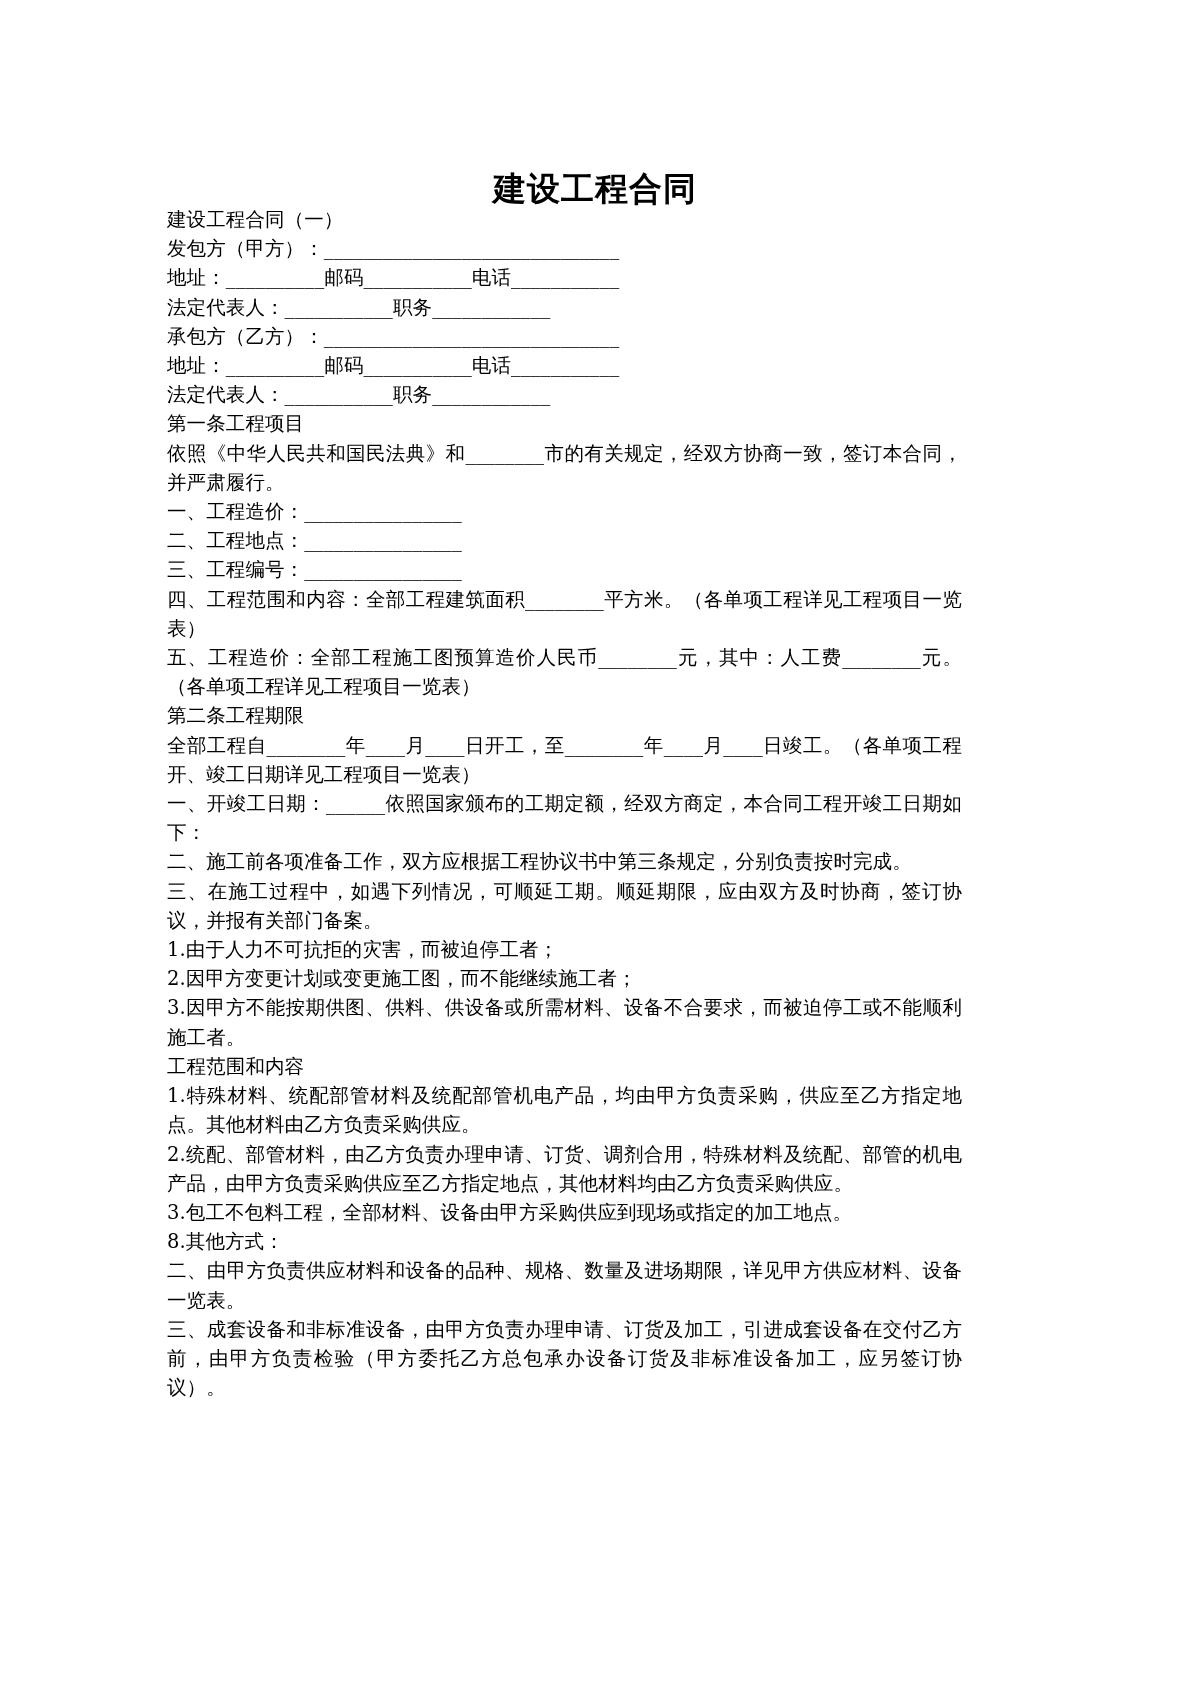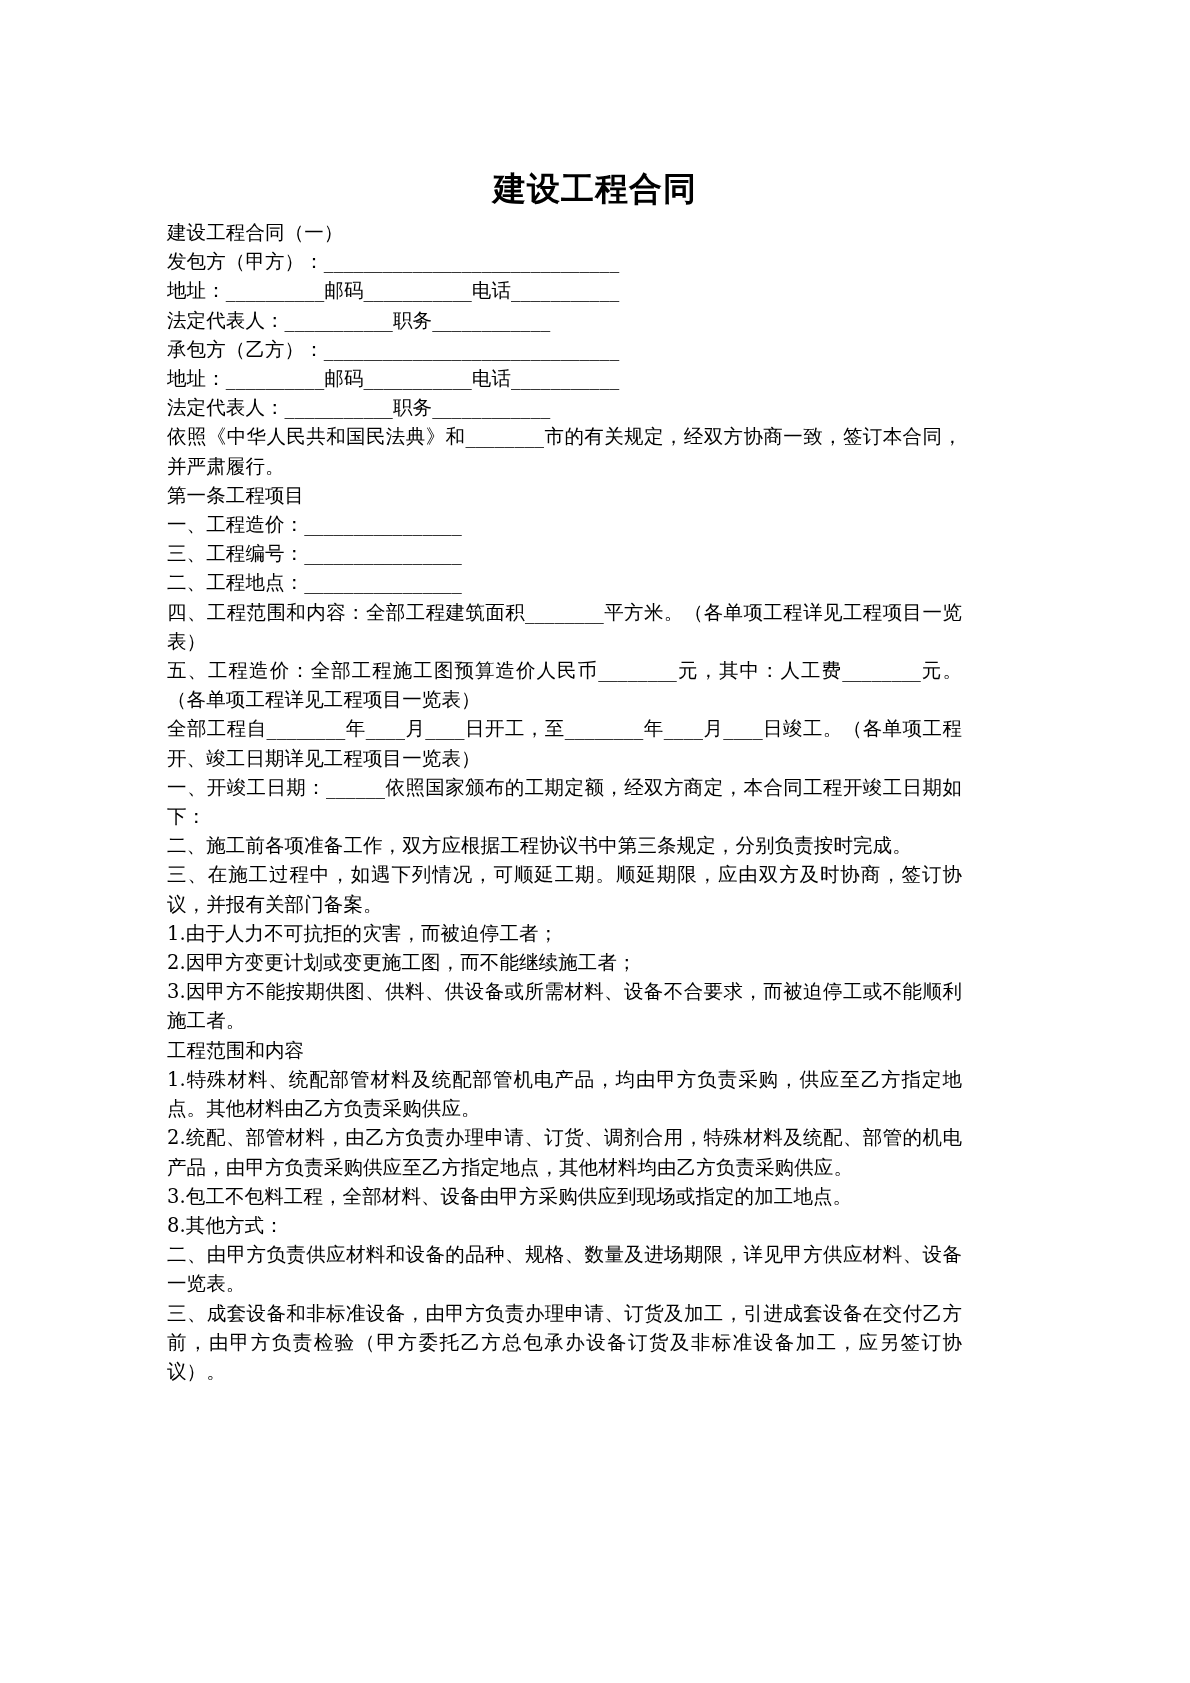--- a/index.html
+++ b/index.html
@@ -29,21 +29,21 @@
     text-align: center;
     font-size: 33px;
     font-weight: bold;
     letter-spacing: 1px;
     font-family: "DejaVu Sans", "Liberation Sans", sans-serif;
     line-height: 1.15;
   }
   .body-block {
     position: absolute;
     left: 167px;
-    top: 218px;
+    top: 205px;
     width: 795px;
   }
   .line {
     font-size: 19.5px;
     line-height: 29.2px;
     text-align: justify;
     text-justify: inter-ideograph;
     white-space: normal;
     word-break: break-all;
     letter-spacing: 0.1px;
@@ -57,27 +57,28 @@
   <h1 class="doc-title">建设工程合同</h1>
 
   <div class="body-block">
       <div class="line">建设工程合同（一）</div>
       <div class="line">发包方（甲方）：______________________________</div>
       <div class="line">地址：__________邮码___________电话___________</div>
       <div class="line">法定代表人：___________职务____________</div>
       <div class="line">承包方（乙方）：______________________________</div>
       <div class="line">地址：__________邮码___________电话___________</div>
       <div class="line">法定代表人：___________职务____________</div>
+      <div class="line">第一条工程项目</div>
       <div class="line">依照《中华人民共和国民法典》和________市的有关规定，经双方协商一致，签订本合同，并严肃履行。</div>
-      <div class="line">第一条工程项目</div>
       <div class="line">一、工程造价：________________</div>
+      <div class="line">二、工程地点：________________</div>
       <div class="line">三、工程编号：________________</div>
-      <div class="line">二、工程地点：________________</div>
       <div class="line">四、工程范围和内容：全部工程建筑面积________平方米。（各单项工程详见工程项目一览表）</div>
       <div class="line">五、工程造价：全部工程施工图预算造价人民币________元，其中：人工费________元。（各单项工程详见工程项目一览表）</div>
+      <div class="line">第二条工程期限</div>
       <div class="line">全部工程自________年____月____日开工，至________年____月____日竣工。（各单项工程开、竣工日期详见工程项目一览表）</div>
       <div class="line">一、开竣工日期：______依照国家颁布的工期定额，经双方商定，本合同工程开竣工日期如下：</div>
       <div class="line">二、施工前各项准备工作，双方应根据工程协议书中第三条规定，分别负责按时完成。</div>
       <div class="line">三、在施工过程中，如遇下列情况，可顺延工期。顺延期限，应由双方及时协商，签订协议，并报有关部门备案。</div>
       <div class="line">1.由于人力不可抗拒的灾害，而被迫停工者；</div>
       <div class="line">2.因甲方变更计划或变更施工图，而不能继续施工者；</div>
       <div class="line">3.因甲方不能按期供图、供料、供设备或所需材料、设备不合要求，而被迫停工或不能顺利施工者。</div>
       <div class="line">工程范围和内容</div>
       <div class="line">1.特殊材料、统配部管材料及统配部管机电产品，均由甲方负责采购，供应至乙方指定地点。其他材料由乙方负责采购供应。</div>
       <div class="line">2.统配、部管材料，由乙方负责办理申请、订货、调剂合用，特殊材料及统配、部管的机电产品，由甲方负责采购供应至乙方指定地点，其他材料均由乙方负责采购供应。</div>

